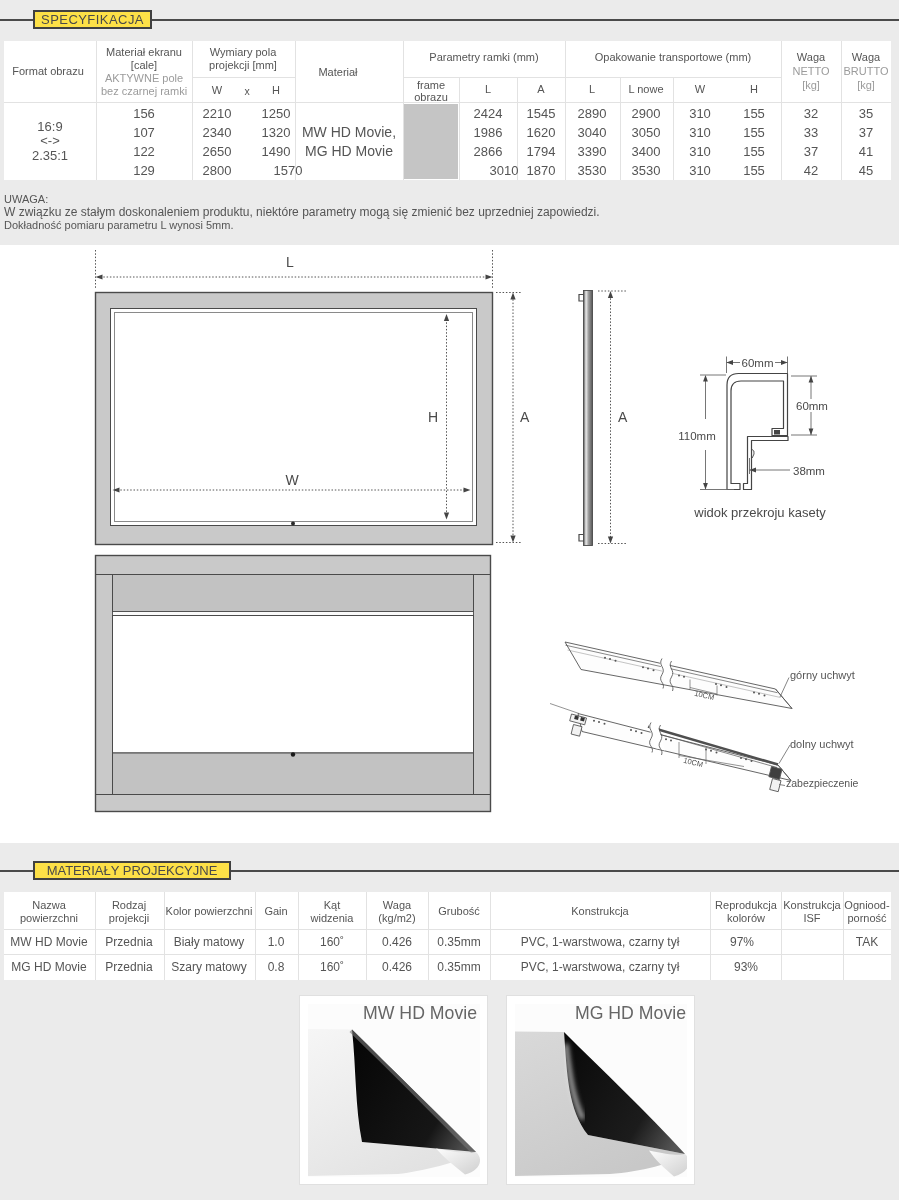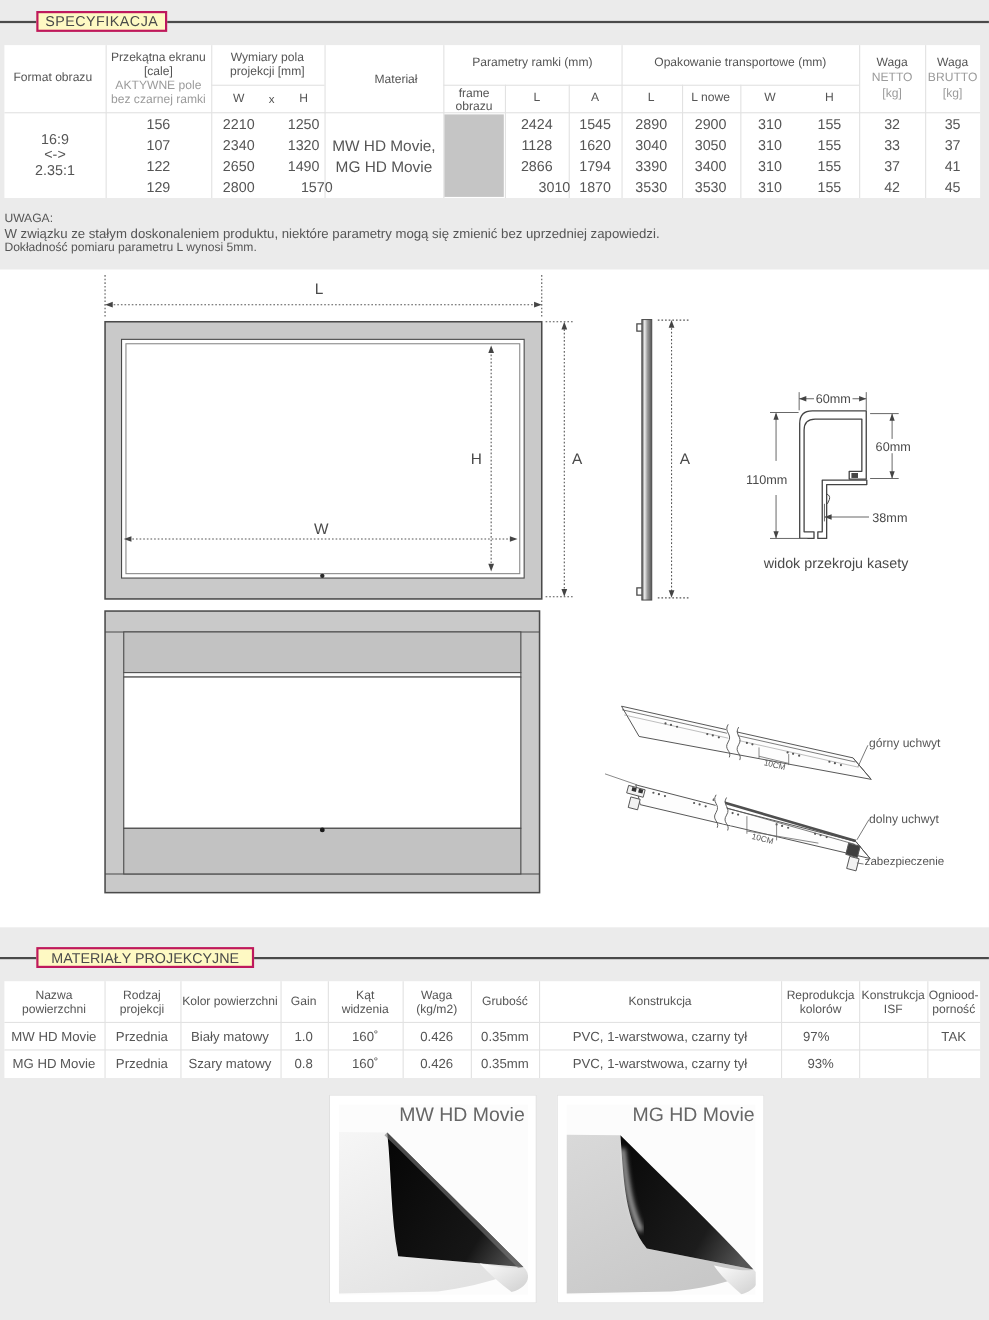--- a/index.html
+++ b/index.html
@@ -4,21 +4,21 @@
 <style>
   html,body{margin:0;padding:0}
   body{width:899px;height:1200px;background:#ebebeb;font-family:"Liberation Sans",sans-serif;position:relative;color:#555;overflow:hidden}
   .abs{position:absolute}
   .w{background:#fff}
   .c{position:absolute;transform:translate(-50%,-50%);white-space:nowrap;text-align:center}
   .lt{position:absolute;white-space:nowrap}
   .vl{position:absolute;width:1px;background:#e2e2e2}
   .hl{position:absolute;height:1px;background:#e2e2e2}
   .secline{position:absolute;left:0;width:899px;height:2px;background:#4a4a4a}
-  .secbox{position:absolute;background:#fef9c3;border:2px solid #be185d;color:#4a4a4a;font-size:13px;letter-spacing:0.45px;text-align:center;line-height:15px}
+  .secbox{position:absolute;background:#fde047;border:2px solid #404040;color:#4a4a4a;font-size:13px;letter-spacing:0.45px;text-align:center;line-height:15px}
   .gray9{color:#9b9b9b}
   .f14{font-size:11px}
   .f15{font-size:13px}
   .f13{font-size:11px}
   .d2{font-size:12px}
   .f12{font-size:10.5px}
   .mat{font-size:14px}
   .fmt{font-size:13px}
 </style>
 </head>
@@ -42,30 +42,30 @@
 <div class="vl" style="left:620px;top:77px;height:103px"></div>
 <div class="vl" style="left:673px;top:77px;height:103px"></div>
 
 <div class="hl" style="left:192px;top:77px;width:103px"></div>
 <div class="hl" style="left:403px;top:77px;width:378px"></div>
 <div class="hl" style="left:4px;top:102px;width:887px"></div>
 
 <div class="abs" style="left:404px;top:104px;width:54px;height:75px;background:#c5c5c5"></div>
 
 <div class="c f14" style="left:48px;top:71px">Format obrazu</div>
-<div class="c f14" style="left:144px;top:52px">Przekątna ekranu</div>
+<div class="c f14" style="left:144px;top:52px">Materiał ekranu</div>
 <div class="c f14" style="left:144px;top:65px">[cale]</div>
 <div class="c f14 gray9" style="left:144px;top:78px">AKTYWNE pole</div>
 <div class="c f14 gray9" style="left:144px;top:91px">bez czarnej ramki</div>
 <div class="c f14" style="left:243px;top:52px">Wymiary pola</div>
 <div class="c f14" style="left:243px;top:65px">projekcji [mm]</div>
 <div class="c f14" style="left:217px;top:90px">W</div>
 <div class="c f12" style="left:247px;top:91px">x</div>
 <div class="c f14" style="left:276px;top:90px">H</div>
-<div class="c f14" style="left:360px;top:72px">Materiał</div>
+<div class="c f14" style="left:338px;top:72px">Materiał</div>
 <div class="c f14" style="left:484px;top:57px">Parametry ramki (mm)</div>
 <div class="c f13" style="left:431px;top:85px">frame</div>
 <div class="c f13" style="left:431px;top:97px">obrazu</div>
 <div class="c f14" style="left:488px;top:89px">L</div>
 <div class="c f14" style="left:541px;top:89px">A</div>
 <div class="c f14" style="left:673px;top:57px">Opakowanie transportowe (mm)</div>
 <div class="c f14" style="left:592px;top:89px">L</div>
 <div class="c f14" style="left:646px;top:89px">L nowe</div>
 <div class="c f14" style="left:700px;top:89px">W</div>
 <div class="c f14" style="left:754px;top:89px">H</div>
@@ -88,21 +88,21 @@
 <div class="c f15" style="left:144px;top:170px">129</div>
 <div class="c f15" style="left:217px;top:113px">2210</div>
 <div class="c f15" style="left:217px;top:132px">2340</div>
 <div class="c f15" style="left:217px;top:151px">2650</div>
 <div class="c f15" style="left:217px;top:170px">2800</div>
 <div class="c f15" style="left:276px;top:113px">1250</div>
 <div class="c f15" style="left:276px;top:132px">1320</div>
 <div class="c f15" style="left:276px;top:151px">1490</div>
 <div class="c f15" style="left:288px;top:170px">1570</div>
 <div class="c f15" style="left:488px;top:113px">2424</div>
-<div class="c f15" style="left:488px;top:132px">1128</div>
+<div class="c f15" style="left:488px;top:132px">1986</div>
 <div class="c f15" style="left:488px;top:151px">2866</div>
 <div class="c f15" style="left:504px;top:170px">3010</div>
 <div class="c f15" style="left:541px;top:113px">1545</div>
 <div class="c f15" style="left:541px;top:132px">1620</div>
 <div class="c f15" style="left:541px;top:151px">1794</div>
 <div class="c f15" style="left:541px;top:170px">1870</div>
 <div class="c f15" style="left:592px;top:113px">2890</div>
 <div class="c f15" style="left:592px;top:132px">3040</div>
 <div class="c f15" style="left:592px;top:151px">3390</div>
 <div class="c f15" style="left:592px;top:170px">3530</div>

